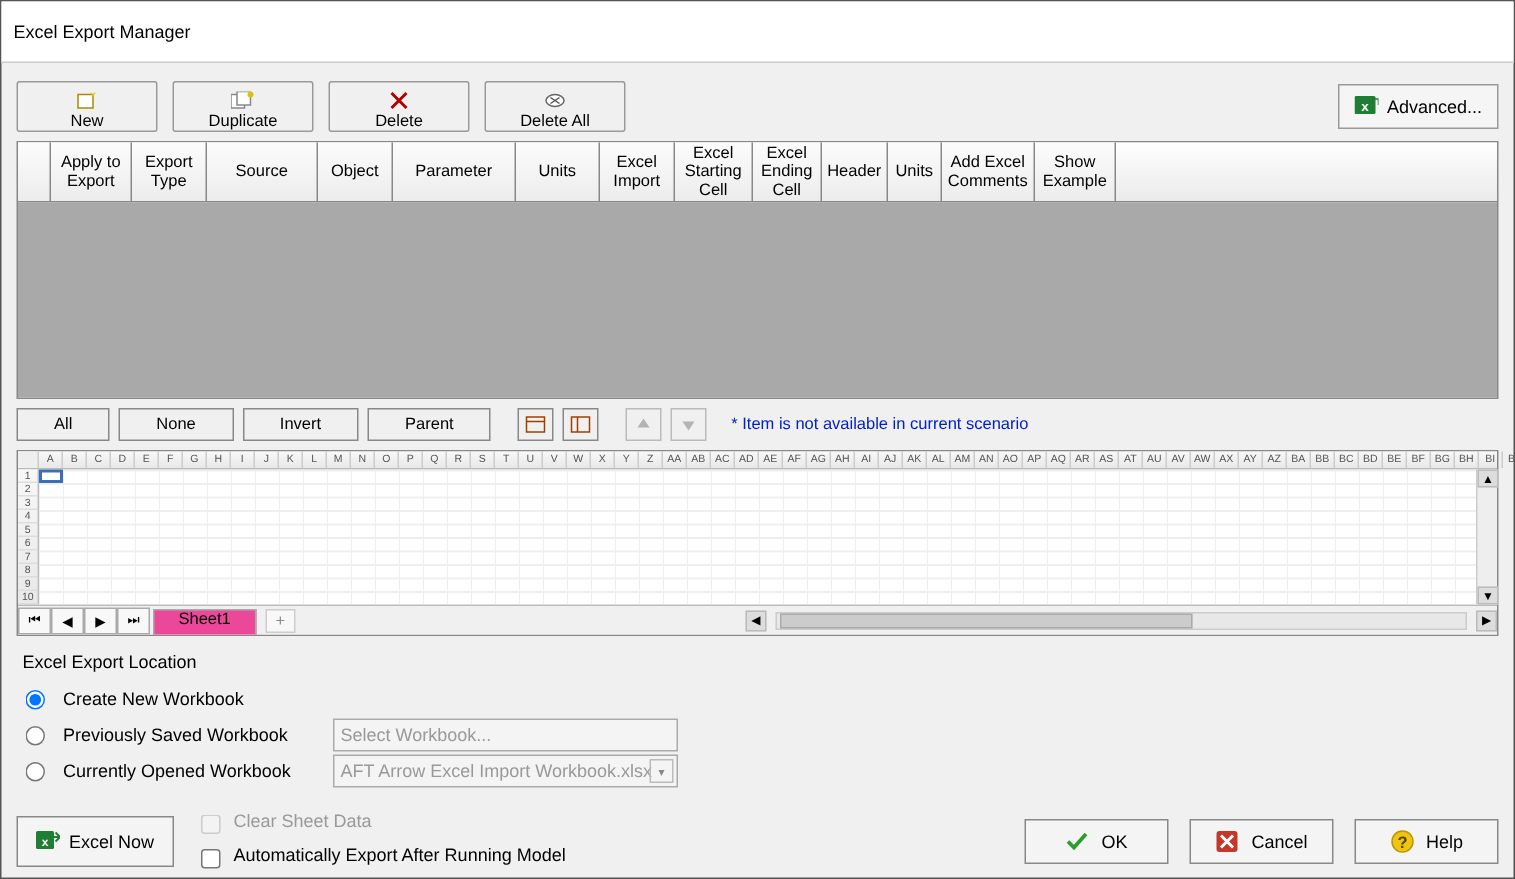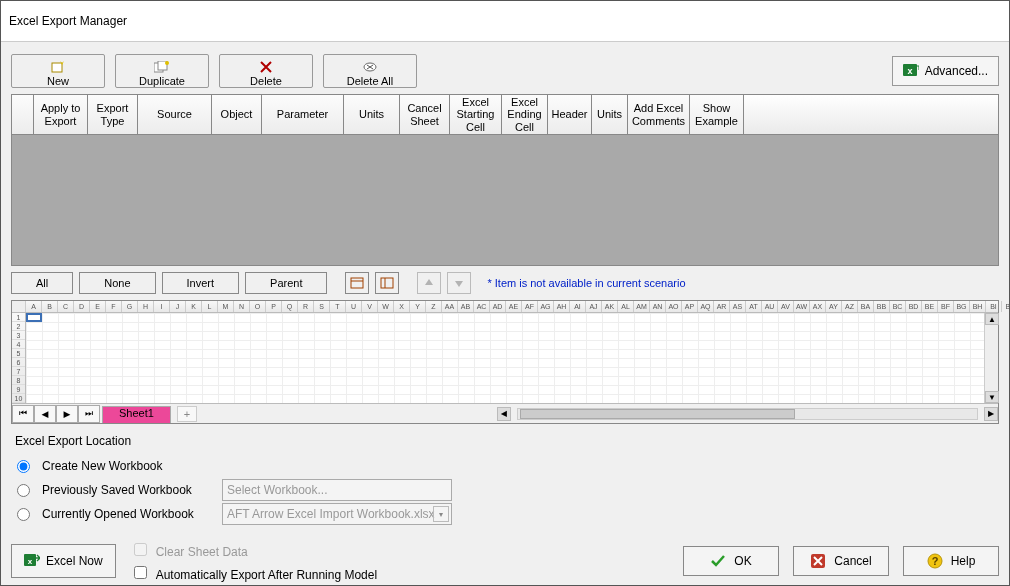--- a/index.html
+++ b/index.html
@@ -191,21 +191,21 @@
     display:flex; align-items:center; gap:14px;
     font-size:12px;
   }
   .export-btn {
     height: 34px; padding: 0 12px;
     border: 1px solid #888; background:#f4f4f4;
     display:flex; align-items:center; gap:6px;
     font-size:12px; cursor:pointer;
   }
   .checks { display:flex; flex-direction:column; gap:4px; }
-  .checks label { display:flex; align-items:flex-end; gap:6px; }
+  .checks label { display:flex; align-items:flex-start; gap:6px; }
   .checks .disabled { color:#999; }
   .dlg-btn {
     height: 30px; width: 96px;
     border:1px solid #888; background:#f4f4f4;
     display:flex; align-items:center; justify-content:center; gap:8px;
     font-size:12px; cursor:pointer;
   }
   .dlg-btn .ic { width:16px; height:16px; display:flex;align-items:center;justify-content:center; }
 </style>
 </head>
@@ -271,21 +271,21 @@
 
     <div class="grid-wrap">
       <div class="col-headers" id="col-headers">
         <div class="hcorner"></div>
       <div class="hcell" style="width: 54px;">Apply to Export</div>
           <div class="hcell" style="width: 50px;">Export Type</div>
           <div class="hcell" style="width: 74px;">Source</div>
           <div class="hcell" style="width: 50px;">Object</div>
           <div class="hcell" style="width: 82px;">Parameter</div>
           <div class="hcell" style="width: 56px;">Units</div>
-          <div class="hcell" style="width: 50px;">Cancel Sheet</div>
+          <div class="hcell" style="width: 50px;">Excel Import</div>
           <div class="hcell" style="width: 52px;">Excel Starting Cell</div>
           <div class="hcell" style="width: 46px;">Excel Ending Cell</div>
           <div class="hcell" style="width: 44px;">Header</div>
           <div class="hcell" style="width: 36px;">Units</div>
           <div class="hcell" style="width: 62px;">Add Excel Comments</div>
           <div class="hcell" style="width: 54px;">Show Example</div>
         </div>
       <div class="grid-body"></div>
     </div>
 

